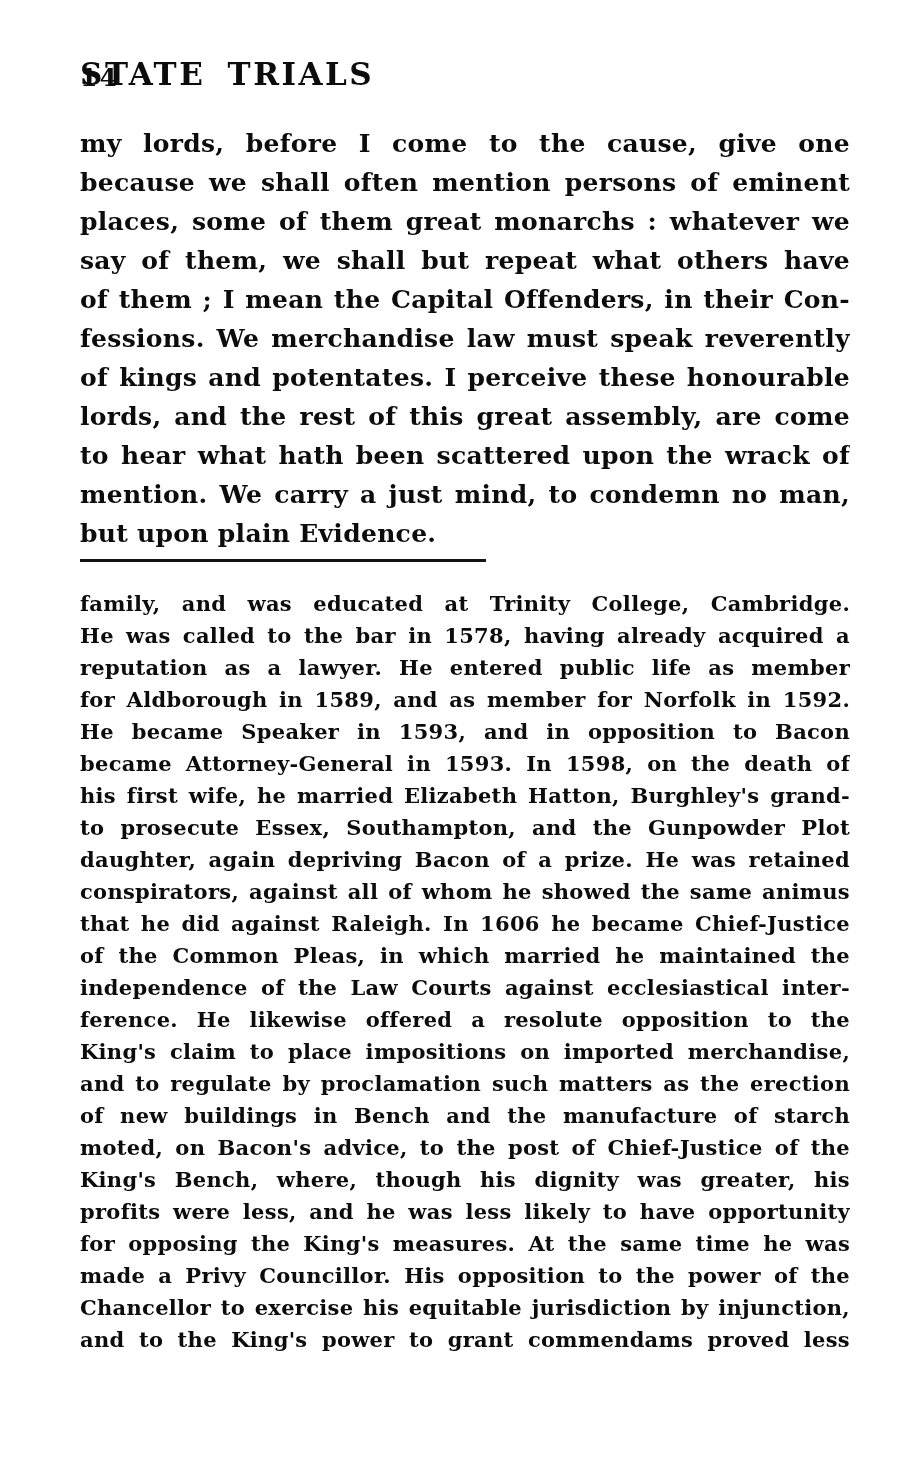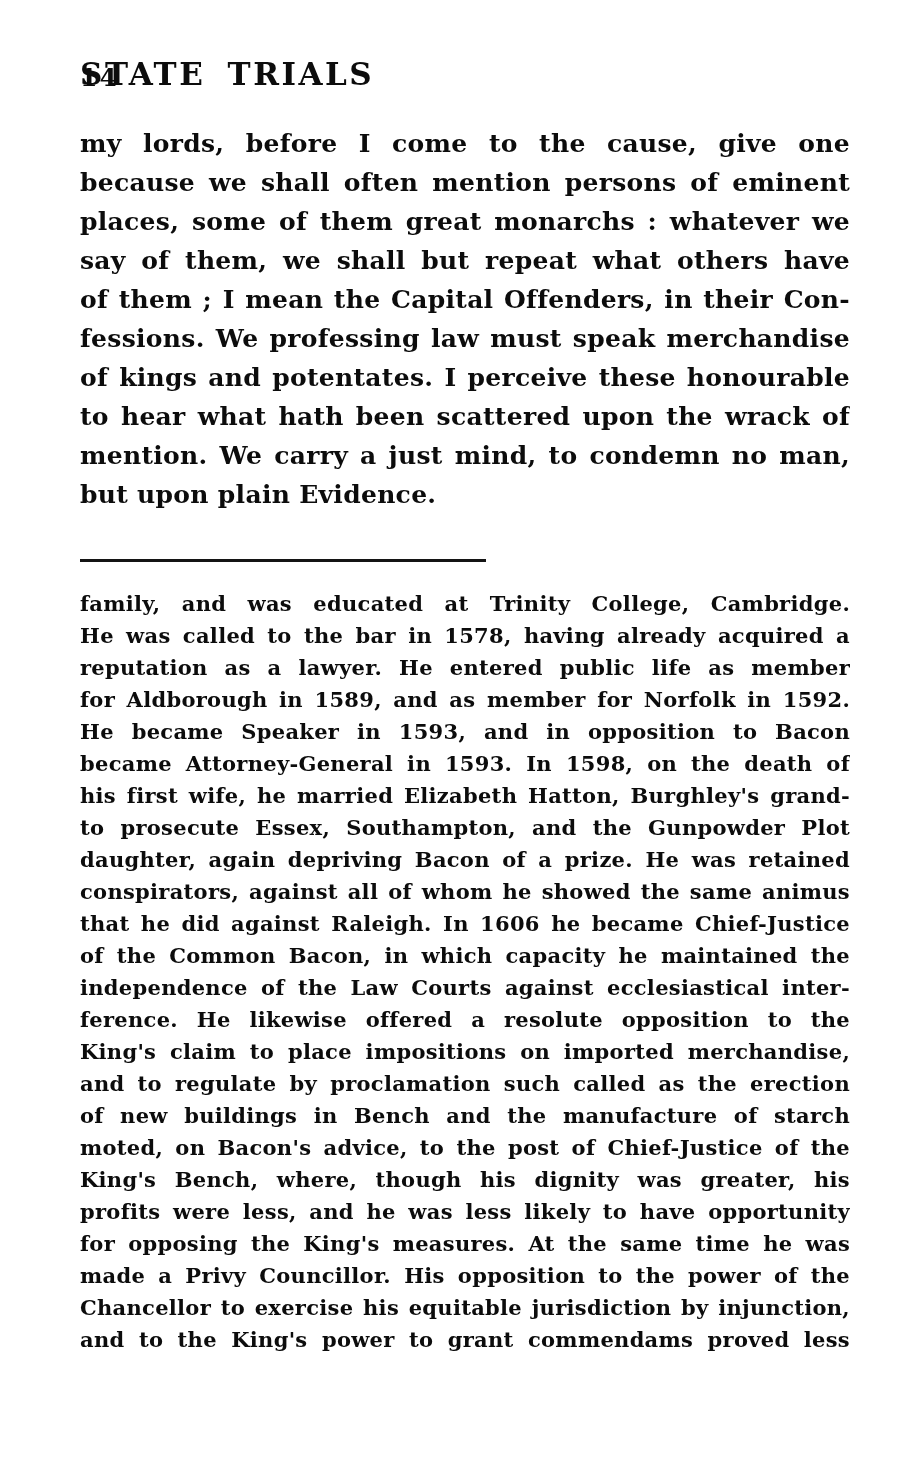--- a/index.html
+++ b/index.html
@@ -98,46 +98,47 @@
     <span class="pagenum">14</span>
     <span class="title">STATE TRIALS</span>
   </div>
 
   <div class="main">
       <div class="line main-line">my lords, before I come to the cause, give one caution,</div>
       <div class="line main-line">because we shall often mention persons of eminent</div>
       <div class="line main-line">places, some of them great monarchs : whatever we</div>
       <div class="line main-line">say of them, we shall but repeat what others have said</div>
       <div class="line main-line">of them ; I mean the Capital Offenders, in their Con-</div>
-      <div class="line main-line">fessions.  We professing law must speak merchandise</div>
+      <div class="line main-line">fessions.  We merchandise law must speak reverently</div>
       <div class="line main-line">of kings and potentates.  I perceive these honourable</div>
+      <div class="line main-line">lords, and the rest of this great assembly, are come</div>
       <div class="line main-line">to hear what hath been scattered upon the wrack of</div>
       <div class="line main-line">mention.  We carry a just mind, to condemn no man,</div>
       <div class="line main-line last-left">but upon plain Evidence.</div>
     </div>
 
   <hr class="footnote-rule">
 
   <div class="footnote">
       <div class="line foot-line">family, and was educated at Trinity College, Cambridge.</div>
       <div class="line foot-line">He was called to the bar in 1578, having already acquired a</div>
       <div class="line foot-line">reputation as a lawyer.  He entered public life as member</div>
       <div class="line foot-line">for Aldborough in 1589, and as member for Norfolk in 1592.</div>
       <div class="line foot-line">He became Speaker in 1593, and in opposition to Bacon</div>
       <div class="line foot-line">became Attorney-General in 1593.  In 1598, on the death of</div>
       <div class="line foot-line">his first wife, he married Elizabeth Hatton, Burghley's grand-</div>
       <div class="line foot-line">to prosecute Essex, Southampton, and the Gunpowder Plot</div>
       <div class="line foot-line">daughter, again depriving Bacon of a prize.  He was retained</div>
       <div class="line foot-line">conspirators, against all of whom he showed the same animus</div>
       <div class="line foot-line">that he did against Raleigh.  In 1606 he became Chief-Justice</div>
-      <div class="line foot-line">of the Common Bacon, in which capacity he maintained the</div>
+      <div class="line foot-line">of the Common Pleas, in which married he maintained the</div>
       <div class="line foot-line">independence of the Law Courts against ecclesiastical inter-</div>
       <div class="line foot-line">ference.  He likewise offered a resolute opposition to the</div>
       <div class="line foot-line">King's claim to place impositions on imported merchandise,</div>
-      <div class="line foot-line">and to regulate by proclamation such called as the erection</div>
+      <div class="line foot-line">and to regulate by proclamation such matters as the erection</div>
       <div class="line foot-line">of new buildings in Bench and the manufacture of starch</div>
       <div class="line foot-line">moted, on Bacon's advice, to the post of Chief-Justice of the</div>
       <div class="line foot-line">King's Bench, where, though his dignity was greater, his</div>
       <div class="line foot-line">profits were less, and he was less likely to have opportunity</div>
       <div class="line foot-line">for opposing the King's measures.  At the same time he was</div>
       <div class="line foot-line">made a Privy Councillor.  His opposition to the power of the</div>
       <div class="line foot-line">Chancellor to exercise his equitable jurisdiction by injunction,</div>
       <div class="line foot-line">and to the King's power to grant commendams proved less</div>
     </div>
 

